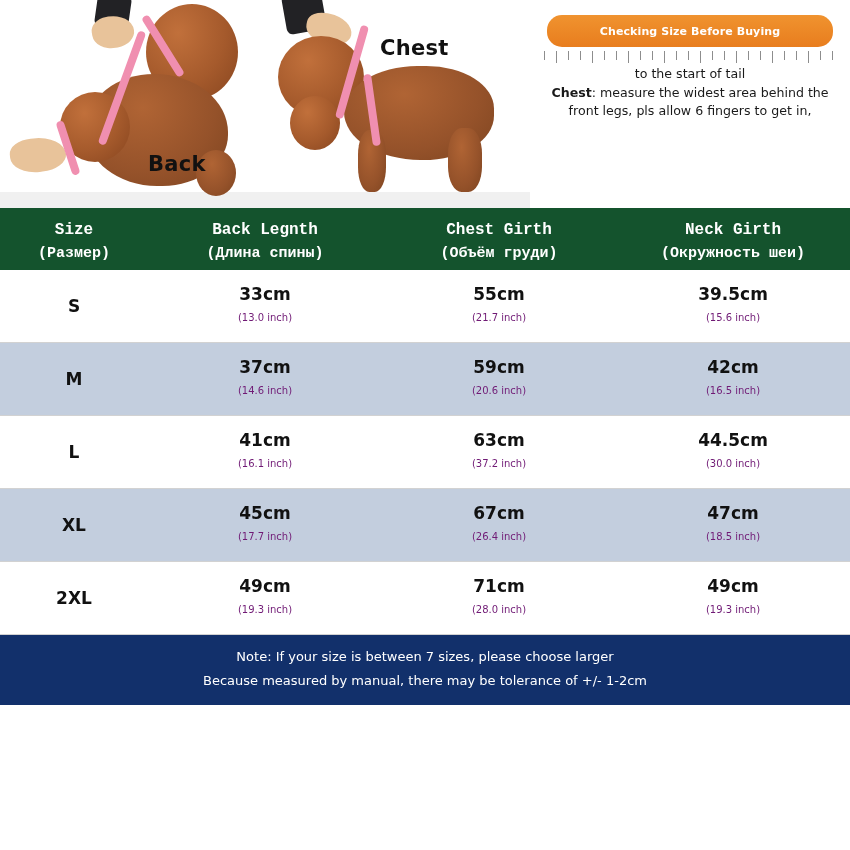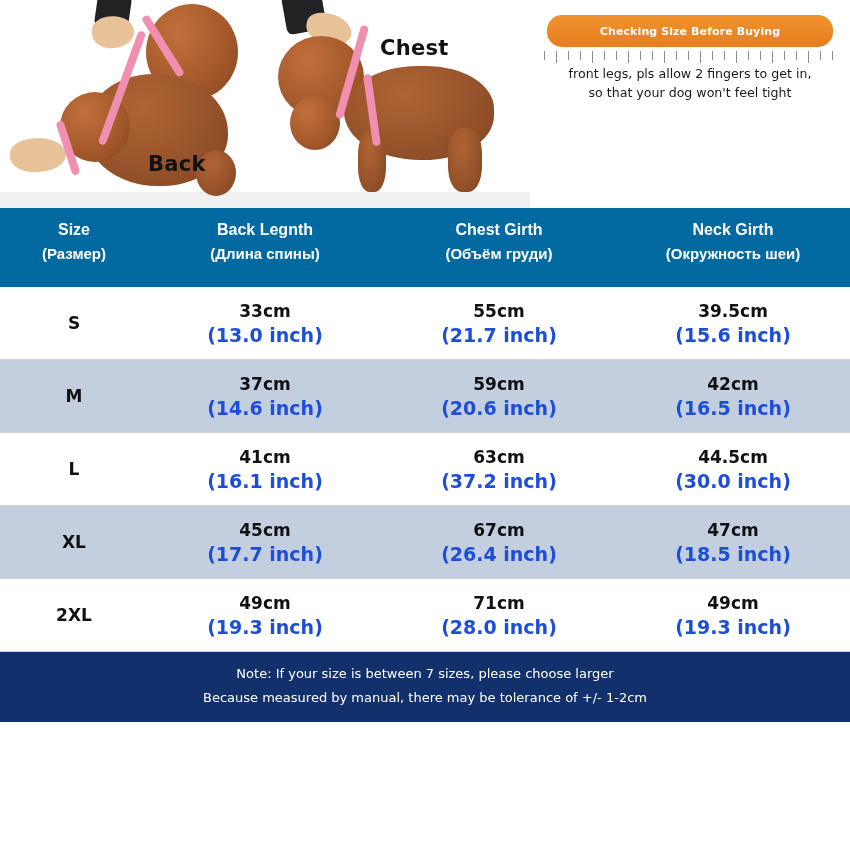--- a/index.html
+++ b/index.html
@@ -132,26 +132,26 @@
     width: 850px;
     border-collapse: collapse;
     table-layout: fixed;
   }
   table.size-table col.c1 { width: 148px; }
   table.size-table col.c2 { width: 234px; }
   table.size-table col.c3 { width: 234px; }
   table.size-table col.c4 { width: 234px; }
 
   thead th {
-    background: #0369a1;
+    background: #14532d;
     color: #ffffff;
-    font-family: Liberation Sans, sans-serif;
+    font-family: Liberation Mono, monospace;
     font-weight: 700;
     font-size: 16px;
-    padding: 10px 4px 21px 4px;
+    padding: 10px 4px 4px 4px;
     line-height: 24px;
     text-align: center;
     border: none;
   }
   thead th .sub {
     display: block;
     font-size: 15px;
     font-weight: 700;
   }
 
@@ -173,23 +173,23 @@
   }
   td .cm {
     display: block;
     font-weight: 700;
     font-size: 17px;
     color: #111111;
     line-height: 24px;
   }
   td .inch {
     display: block;
-    font-weight: 700;
-    font-size: 19px;
-    color: #1d4ed8;
+    font-weight: 400;
+    font-size: 10px;
+    color: #701a75;
     line-height: 24px;
   }
 
   tfoot td {
     background: #12306b;
     color: #ffffff;
     text-align: center;
     font-family: "DejaVu Sans", sans-serif;
     font-size: 13px;
     line-height: 24px;
@@ -264,22 +264,25 @@
         <div class="tick" style="left:220px;"></div>
           <div class="tick long" style="left:232px;"></div>
         <div class="tick" style="left:244px;"></div>
           <div class="tick" style="left:256px;"></div>
         <div class="tick long" style="left:268px;"></div>
           <div class="tick" style="left:280px;"></div>
         <div class="tick" style="left:292px;"></div>
       </div>
 
       <div class="instr-lines">
-        <div>front legs, pls allow 2 fingers to get in,</div>
-        <div>so that your dog won't feel tight</div>
+        <div>to the start of tail</div>
+        <div>
+          <b>Chest</b><span>: measure the widest area behind the</span>
+        </div>
+        <div>front legs, pls allow 6 fingers to get in,</div>
       </div>
     </div>
   </div>
 
   <table class="size-table">
     <colgroup>
         <col class="c1">
         <col class="c2">
         <col class="c3">
         <col class="c4">

